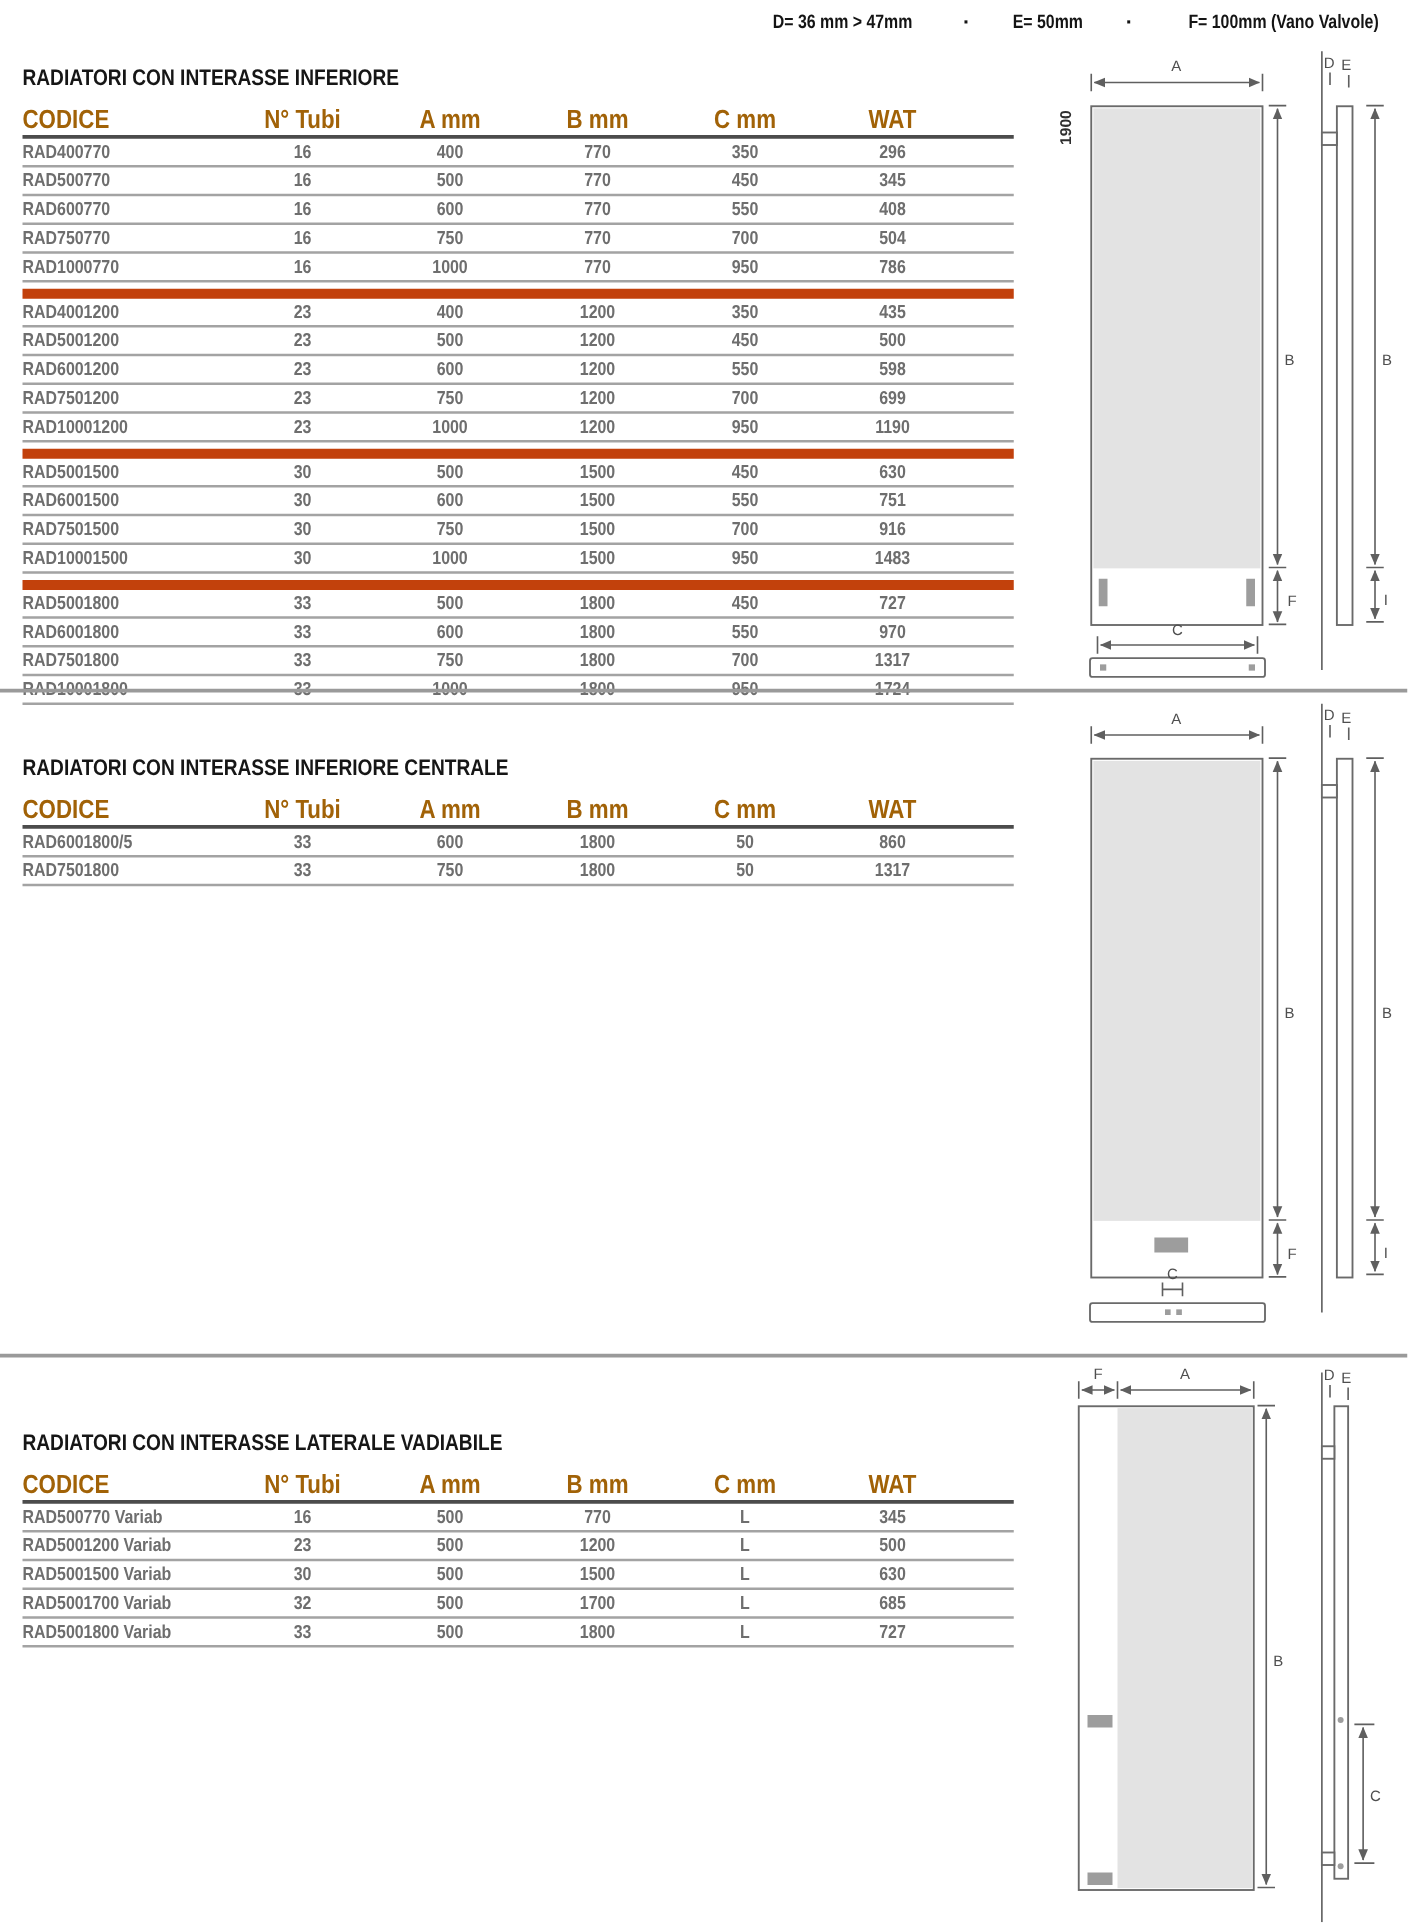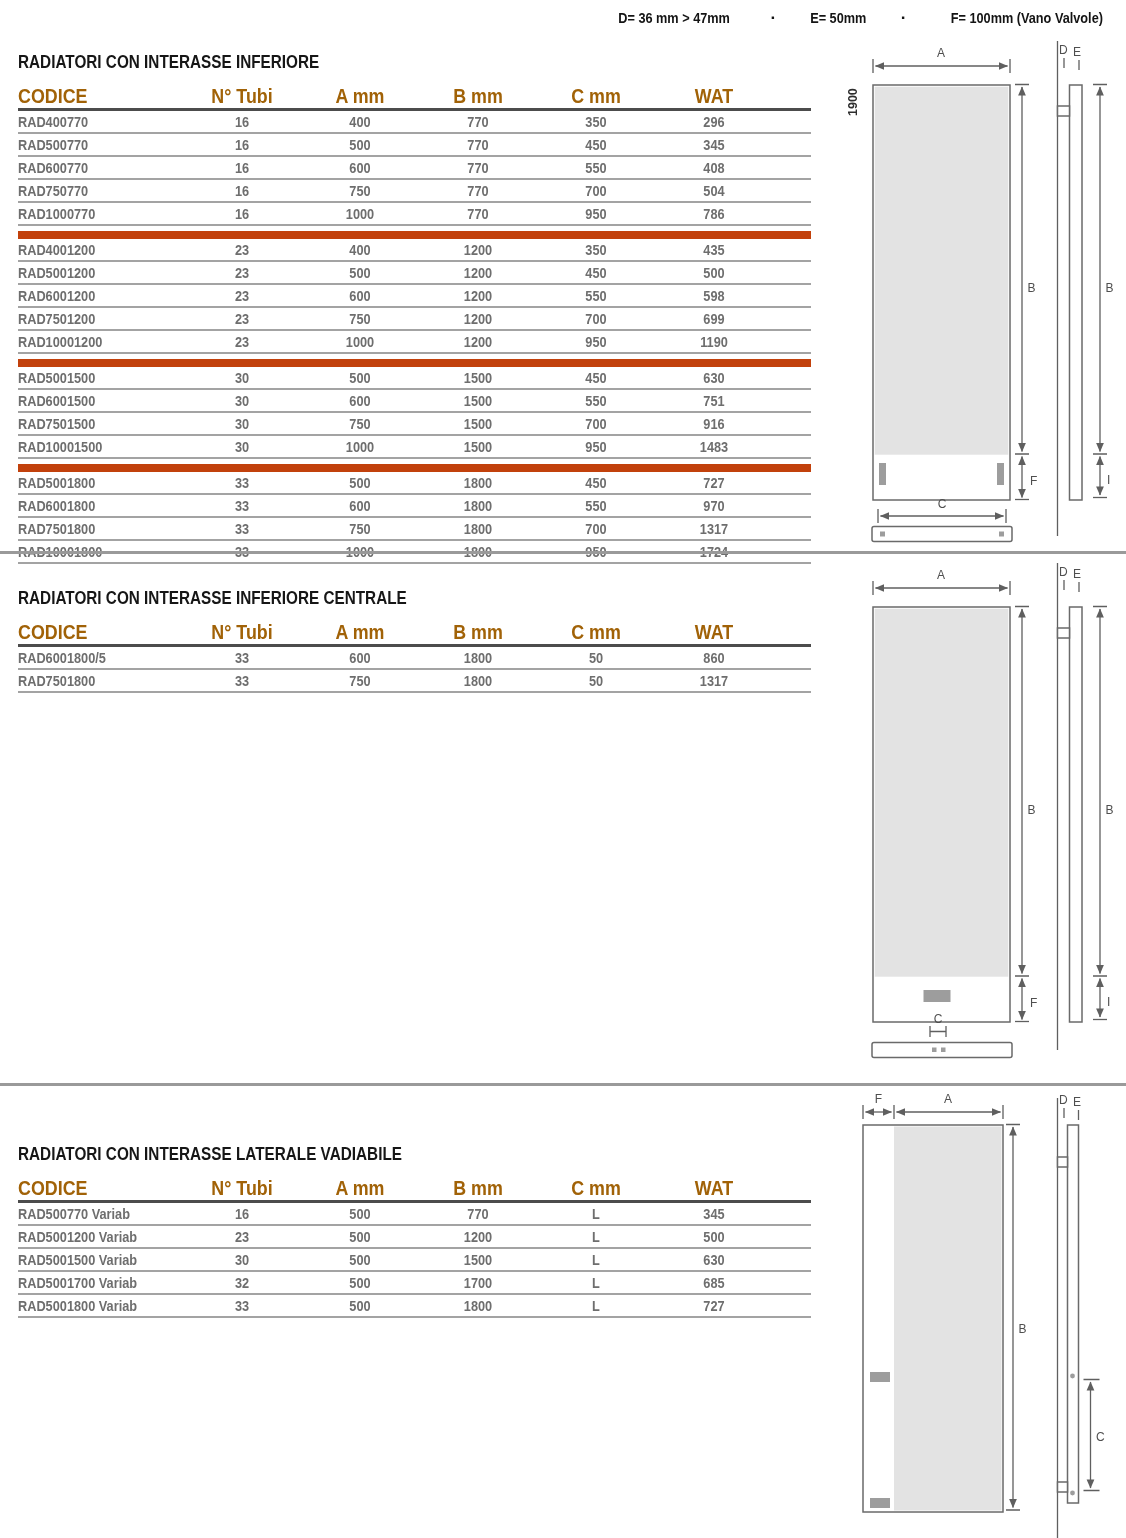--- a/index.html
+++ b/index.html
@@ -212,21 +212,21 @@
             <div class="cell c3">1800</div>
             <div class="cell c4">950</div>
             <div class="cell c5">1724</div>
           </div>
         </div>
       </div>
   </section>
 
   <div class="hr" style="top:551px"></div>
 
-  <section class="tbl" style="top:588px">
+  <section class="tbl" style="top:604px">
     <h2>RADIATORI CON INTERASSE INFERIORE CENTRALE</h2>
     <div class="thead">
       <div class="cell c0">CODICE</div>
       <div class="cell c1">N° Tubi</div>
       <div class="cell c2">A mm</div>
       <div class="cell c3">B mm</div>
       <div class="cell c4">C mm</div>
       <div class="cell c5">WAT</div>
     </div>
     <div class="tbody">

